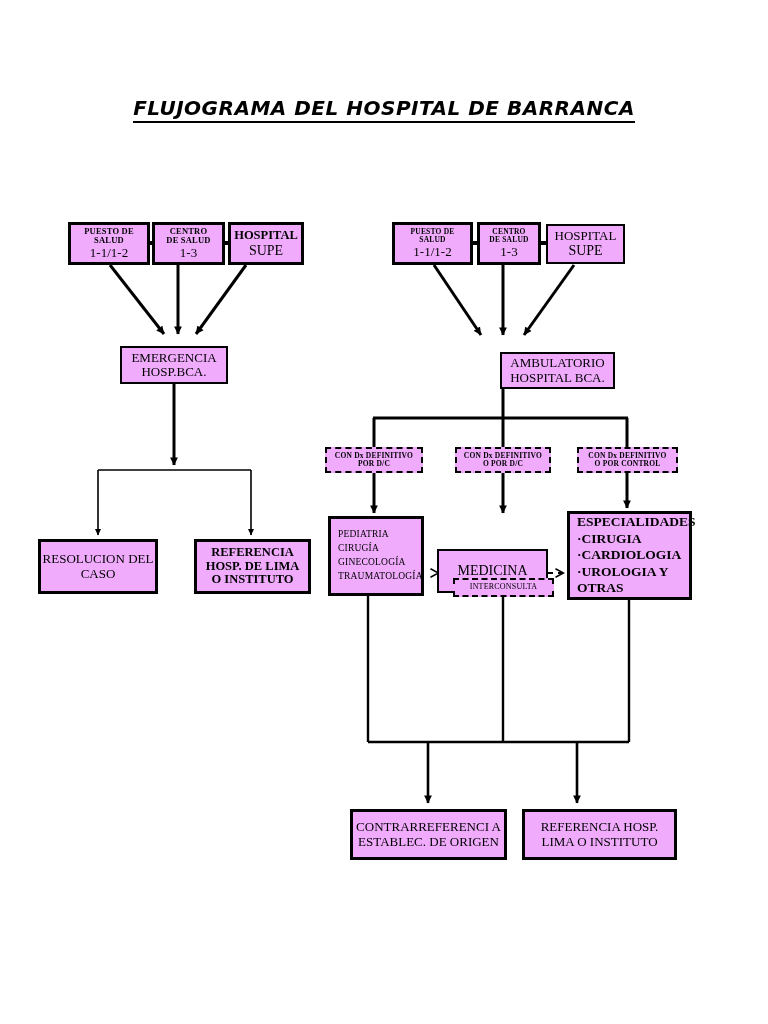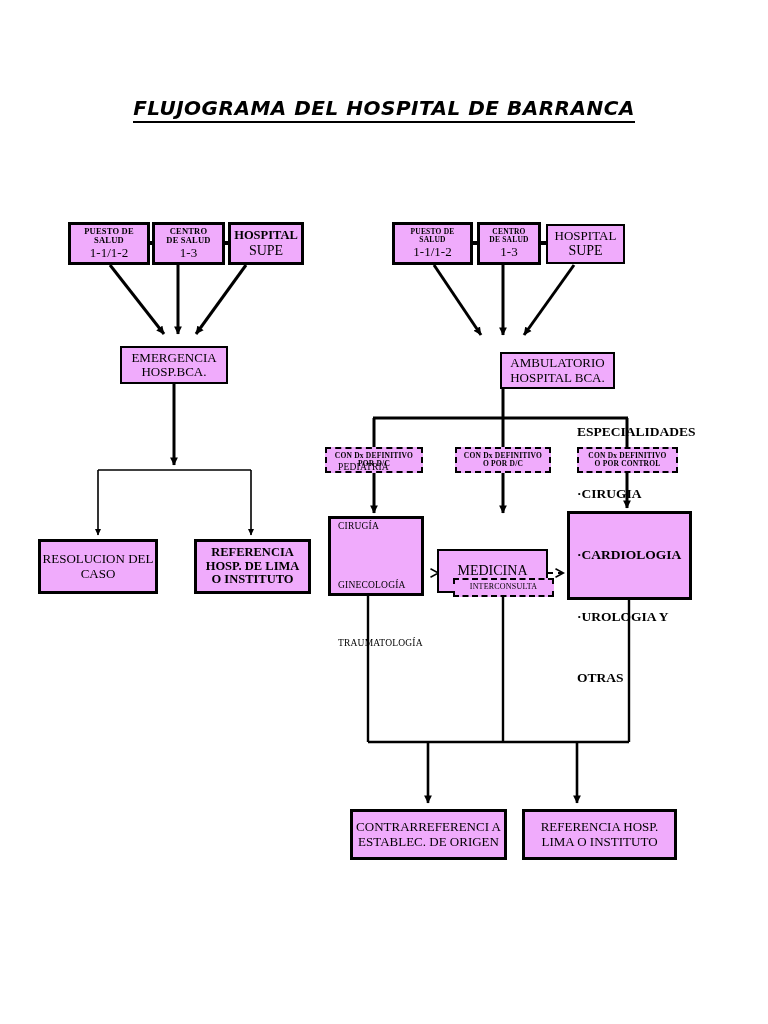--- a/index.html
+++ b/index.html
@@ -10,21 +10,21 @@
   .title{position:absolute;left:0;top:96px;width:768px;text-align:center;
          font-family:"DejaVu Sans",sans-serif;font-weight:bold;font-style:italic;
          font-size:20px;letter-spacing:0.5px;}
   .title span{border-bottom:2px solid #000;padding-bottom:1px;}
 
   .box{position:absolute;box-sizing:border-box;border:3px solid #000;background:#f0abfc;
        display:flex;flex-direction:column;align-items:center;justify-content:center;
        text-align:center;line-height:1.08;}
   .box.thin{border-width:2px;}
   .box.dashed{border:2px dashed #000;font-family:Liberation Serif, serif;}
-  .box.leftal{align-items:flex-start;text-align:left;padding-left:7px;gap:45px;}
+  .box.leftal{align-items:flex-start;text-align:left;padding-left:7px;}
 
   .l{display:block;white-space:nowrap;}
   .sm{font-size:8.5px;font-weight:bold;letter-spacing:0.2px;}
   .smx{font-size:7.5px;font-weight:bold;letter-spacing:0.2px;}
   .md{font-size:13px;}
   .mdb{font-size:12.5px;font-weight:bold;}
   .lg{font-size:14px;}
   .tiny{font-size:8px;letter-spacing:0.2px;}
   .spec{font-size:13.5px;font-weight:bold;line-height:1.22;}
   .list{font-size:9.5px;line-height:1.45;letter-spacing:0.2px;}

